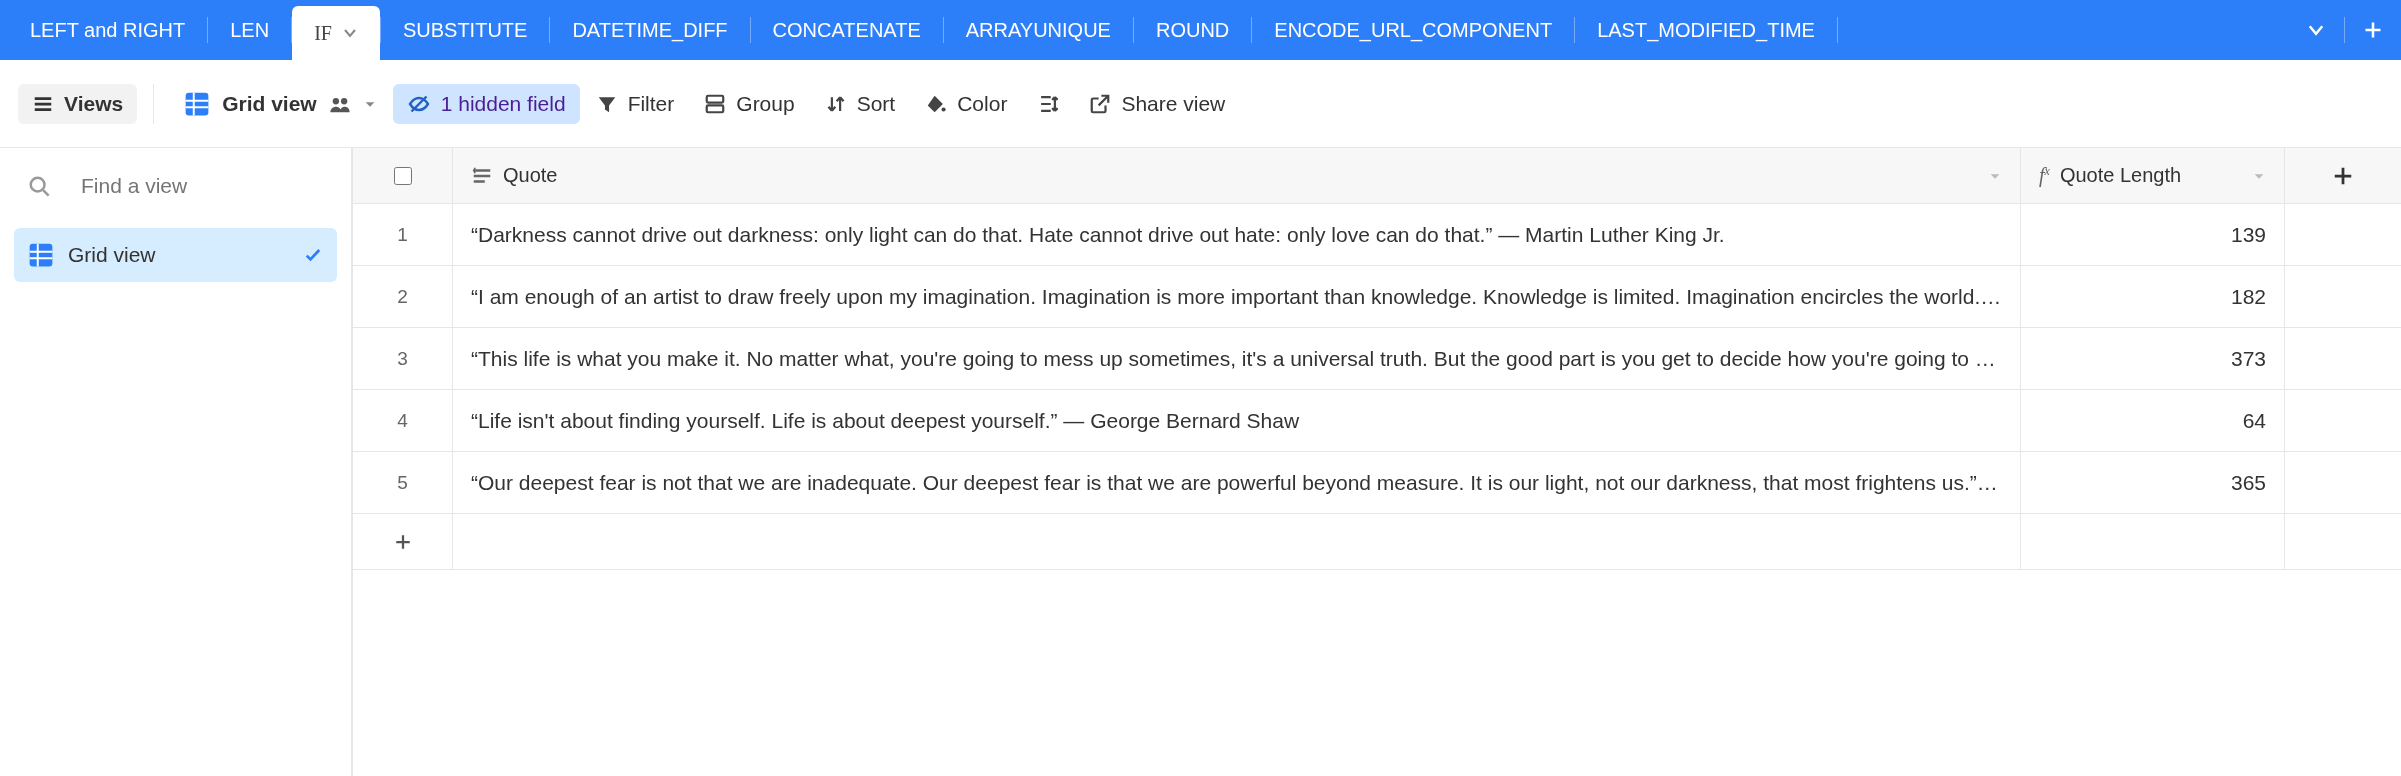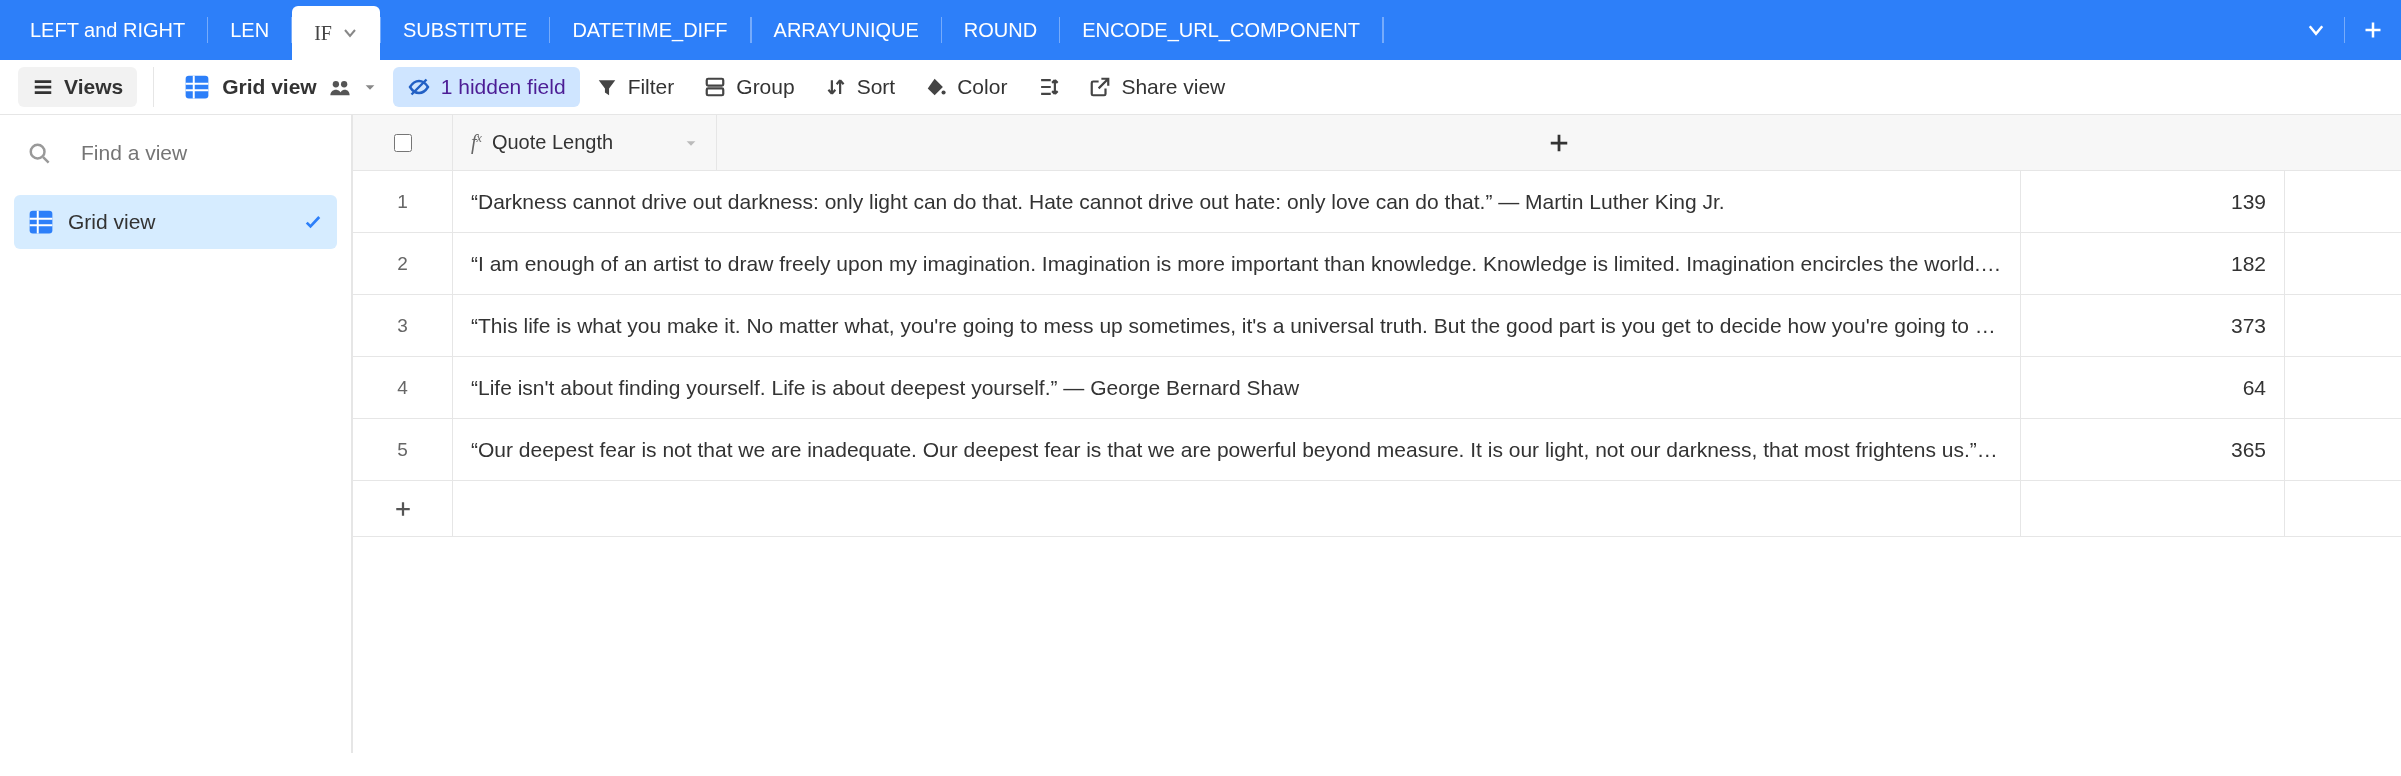--- a/index.html
+++ b/index.html
@@ -56,21 +56,21 @@
     display: flex;
     align-items: center;
     justify-content: center;
     cursor: pointer;
   }
 
   
   .toolbar {
     display: flex;
     align-items: center;
-    height: 55px;
+    height: 88px;
     border-bottom: 1px solid var(--border);
     padding: 0 18px;
     gap: 2px;
     font-size: 21px;
     color: #333;
   }
   .toolbar .btn {
     display: flex;
     align-items: center;
     gap: 10px;
@@ -204,33 +204,39 @@
   </div>
   <div class="tab-sep"></div>
   <div class="tab">
       <span>SUBSTITUTE</span>
     </div>
   <div class="tab-sep"></div>
   <div class="tab">
       <span>DATETIME_DIFF</span>
     </div>
   <div class="tab-sep"></div>
+  <div class="tab">
+      <span>CONCATENATE</span>
+    </div>
   <div class="tab-sep"></div>
   <div class="tab">
       <span>ARRAYUNIQUE</span>
     </div>
   <div class="tab-sep"></div>
   <div class="tab">
       <span>ROUND</span>
     </div>
   <div class="tab-sep"></div>
   <div class="tab">
       <span>ENCODE_URL_COMPONENT</span>
     </div>
   <div class="tab-sep"></div>
+  <div class="tab">
+      <span>LAST_MODIFIED_TIME</span>
+    </div>
   <div class="tab-sep"></div>
 
   <div class="tabbar-right">
     <div class="tabbar-icon">
       <span class="icon">
         <svg width="20" height="20" viewBox="0 0 16 16">
             <path d="M3 5l5 6 5-6" fill="none" stroke="#fff" stroke-width="2"></path>
           </svg>
       </span>
     </div>
@@ -371,20 +377,36 @@
       </span>
     </div>
   </div>
 
   <div class="grid">
 
     <div class="grid-header">
       <div class="col-rownum">
         <input type="checkbox" class="checkbox" style="">
       </div>
+      <div class="col-quote">
+        <div class="head-cell">
+          <span class="icon">
+            <svg width="22" height="22" viewBox="0 0 16 16">
+                <path d="M2 4h12M2 8h12M2 12h8" stroke="#666" stroke-width="1.8"></path>
+                <path d="M3 2l-1 2 1 2" stroke="#666" stroke-width="1.2" fill="none"></path>
+              </svg>
+          </span>
+          <span>Quote</span>
+          <span class="drop icon">
+            <svg width="14" height="14" viewBox="0 0 16 16">
+                <path d="M3 6l5 5 5-5" fill="#bbb"></path>
+              </svg>
+          </span>
+        </div>
+      </div>
       <div class="col-len">
         <div class="head-cell" style="justify-content:flex-start">
           <span class="icon" style="font-style:italic;font-family:serif;font-size:20px;color:#666">f<sub style="font-size:12px">x</sub></span>
           <span>Quote Length</span>
           <span class="drop icon">
             <svg width="14" height="14" viewBox="0 0 16 16">
                 <path d="M3 6l5 5 5-5" fill="#bbb"></path>
               </svg>
           </span>
         </div>

